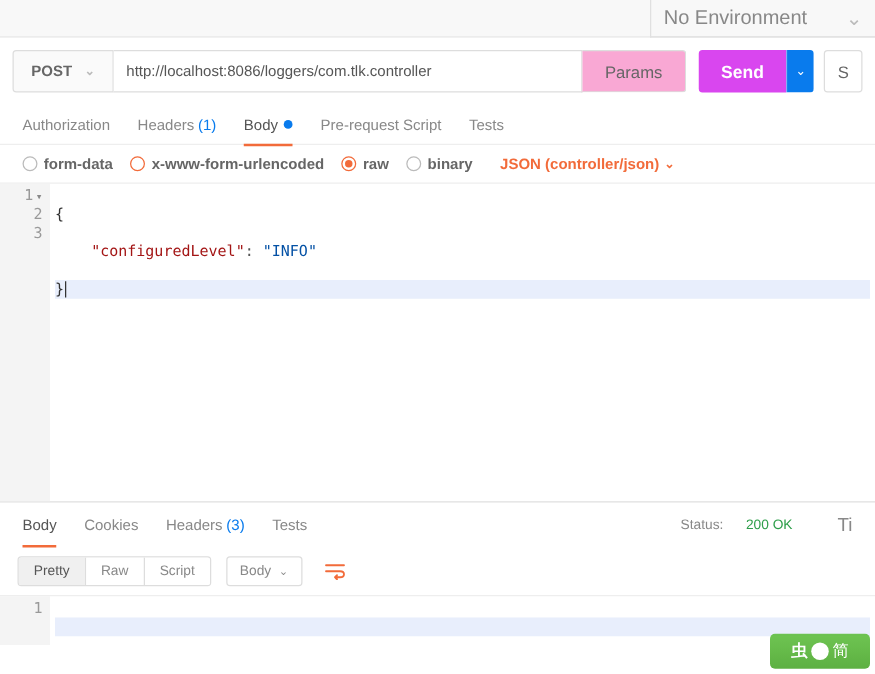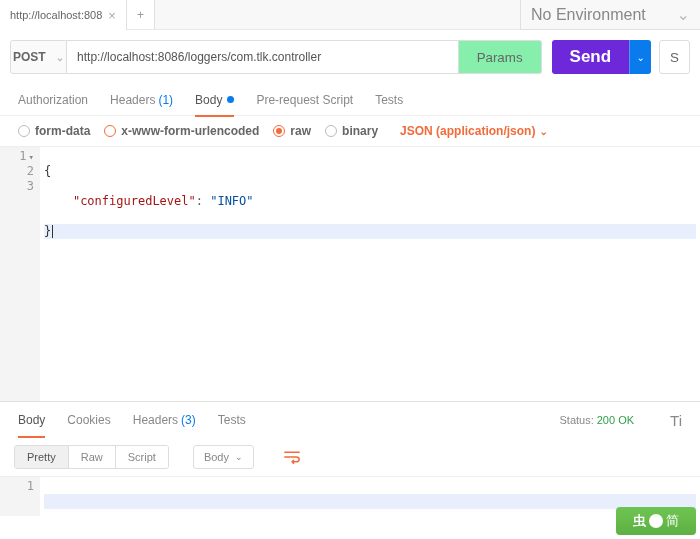--- a/index.html
+++ b/index.html
@@ -9,26 +9,26 @@
   .tab-container { display: flex; }
   .tab { display: flex; align-items: center; padding: 0 10px; height: 30px; background: #fff; border-right: 1px solid #e0e0e0; font-size: 11px; color: #666; max-width: 140px; }
   .tab-text { white-space: nowrap; overflow: hidden; text-overflow: ellipsis; max-width: 100px; }
   .tab-close { margin-left: 6px; color: #aaa; cursor: pointer; font-size: 13px; }
   .tab-add { width: 28px; display: flex; align-items: center; justify-content: center; color: #999; cursor: pointer; border-right: 1px solid #e0e0e0; background: #fff; }
   .spacer { flex: 1; }
   .env-select { width: 180px; height: 30px; border-left: 1px solid #e0e0e0; display: flex; align-items: center; padding: 0 10px; color: #888; font-size: 16px; cursor: pointer; border-bottom: 1px solid #e0e0e0; }
   .env-select span.chev { margin-left: auto; color: #bbb; }
 
   .request-bar { display: flex; align-items: center; padding: 10px 10px; gap: 0; }
-  .method-select { height: 34px; border: 1px solid #ddd; background: #fafafa; display: flex; align-items: center; padding: 0 2px; border-radius: 3px 0 0 3px; color: #666; font-weight: 600; font-size: 12px; cursor: pointer; }
+  .method-select { height: 34px; border: 1px solid #ddd; background: #fafafa; display: flex; align-items: center; padding: 0 14px; border-radius: 3px 0 0 3px; color: #666; font-weight: 600; font-size: 12px; cursor: pointer; }
   .method-select .chev { margin-left: 10px; color: #bbb; font-size: 10px; }
   .url-input { flex: 1; height: 34px; border: 1px solid #ddd; border-left: 0; padding: 16px 10px; font-size: 12px; color: #555; background: #fff; outline: none; }
-  .params-btn { height: 34px; border: 1px solid #ddd; border-left: 0; padding: 0 18px; background: #86efac; color: #666; border-radius: 0 3px 3px 0; cursor: pointer; }
+  .params-btn { height: 34px; border: 1px solid #ddd; border-left: 0; padding: 0 18px; background: #f9a8d4; color: #666; border-radius: 0 3px 3px 0; cursor: pointer; }
   .send-btn { margin-left: 10px; height: 34px; display: flex; }
-  .send-main { background: #6d28d9; color: #fff; border: none; padding: 0 18px; border-radius: 3px 0 0 3px; font-weight: 600; font-size: 17px; cursor: pointer; }
+  .send-main { background: #d946ef; color: #fff; border: none; padding: 0 18px; border-radius: 3px 0 0 3px; font-weight: 600; font-size: 14px; cursor: pointer; }
   .send-drop { background: #097BED; color: #fff; border: none; border-left: 1px solid rgba(255,255,255,0.25); width: 22px; border-radius: 0 3px 3px 0; cursor: pointer; display:flex; align-items:center; justify-content:center; font-size:10px;}
   .save-btn { margin-left: 8px; height: 34px; border: 1px solid #ddd; background: #fff; color: #666; padding: 0 10px; border-radius: 3px; cursor: pointer; }
 
   .req-tabs { display: flex; gap: 22px; padding: 0 18px; font-size: 12px; height: 32px; align-items: center; border-bottom: 1px solid #eee; }
   .req-tab { color: #888; cursor: pointer; position: relative; height: 32px; display: flex; align-items: center; }
   .req-tab.active { color: #555; }
   .req-tab.active::after { content:""; position:absolute; bottom:-1px; left:0; right:0; height:2px; background:#f26b3a; }
   .count-blue { color: #097BED; margin-left: 3px; }
   .dot-blue { display:inline-block; width:7px; height:7px; border-radius:50%; background:#097BED; margin-left:5px; vertical-align:middle; }
 
@@ -51,52 +51,43 @@
   .code .val { color: #0451a5; }
   .code .cursor-line { background: #e8eefc; display: block; }
   .cursor { display:inline-block; width:1px; height:13px; background:#333; vertical-align:middle; margin-left:1px;}
 
   .response-section { border-top: 1px solid #e0e0e0;}
   .res-tabs { display:flex; align-items:center; padding: 0 18px; height: 36px; font-size:12px; gap: 22px;}
   .res-tab { color:#888; cursor:pointer; position:relative; height:36px; display:flex; align-items:center;}
   .res-tab.active { color:#555;}
   .res-tab.active::after { content:""; position:absolute; bottom:0; left:0; right:0; height:2px; background:#f26b3a;}
   .res-status { margin-left:auto; font-size:11px; color:#888;}
-  .res-status .ok { color:#2e9e4a; margin-left:3px;}
+  .res-status .ok { color:#2e9e4a; margin-left:18px;}
   .res-time { margin-left:14px; font-size:15px; color:#888;}
 
-  .res-toolbar { display:flex; align-items:center; gap:24px; padding: 6px 14px; }
+  .res-toolbar { display:flex; align-items:center; gap:12px; padding: 6px 14px; }
   .tb-group { display:flex; border:1px solid #ddd; border-radius:3px; overflow:hidden;}
   .tb-btn { padding: 5px 12px; font-size:11px; color:#888; cursor:pointer; background:#fff; border:none;}
   .tb-btn.active { background:#f0f0f0; color:#555;}
   .tb-sep { width:1px; background:#ddd;}
   .tb-select { display:flex; align-items:center; border:1px solid #ddd; border-radius:3px; padding:5px 10px; font-size:11px; color:#888; cursor:pointer; gap:6px;}
   .tb-icon { width:28px; height:26px; display:flex; align-items:center; justify-content:center; cursor:pointer;}
   .wrap-icon svg { width:16px; height:14px; }
 
   .res-editor { display:flex; border-top:1px solid #eee; height: 40px; font-family: Consolas, monospace; font-size:12px;}
   .res-editor .gutter { width:40px; }
   .res-editor .code .cursor-line { background:#e8eefc;}
 
   .watermark { position:absolute; right:4px; bottom:4px; width:80px; height:28px; background: linear-gradient(#5fbf3f,#4ca82e); border-radius:4px; display:flex; align-items:center; justify-content:center; color:#fff; font-size:13px; opacity:0.9;}
   .watermark .wc { width:14px; height:14px; border-radius:50%; background:#fff; margin:0 3px;}
 </style>
 </head>
 <body>
 
 <div class="top-row">
-  <div class="tab-container">
-    <div class="tab">
-      <span class="tab-text">http://localhost:808</span>
-      <span class="tab-close">×</span>
-    </div>
-    <div class="tab-add">
-        <span>+</span>
-      </div>
-  </div>
   <div class="spacer"></div>
   <div class="env-select">
     <span>No Environment</span>
     <span class="chev">⌄</span>
   </div>
 </div>
 
 <div class="request-bar">
   <div class="method-select">
     <span>POST</span>
@@ -144,21 +135,21 @@
   </label>
   <label class="radio">
     <span class="radio-circle orange filled"></span>
     <span>raw</span>
   </label>
   <label class="radio">
     <span class="radio-circle"></span>
     <span>binary</span>
   </label>
   <div class="content-type">
-    <span>JSON (application/json)</span>
+    <span>JSON (controller/json)</span>
     <span class="chev">⌄</span>
   </div>
 </div>
 
 <div class="editor">
   <div class="gutter">
     <div class="ln"><span>1</span><span class="fold">▾</span></div>
     <div class="ln"><span>2</span></div>
     <div class="ln"><span>3</span></div>
   </div>

